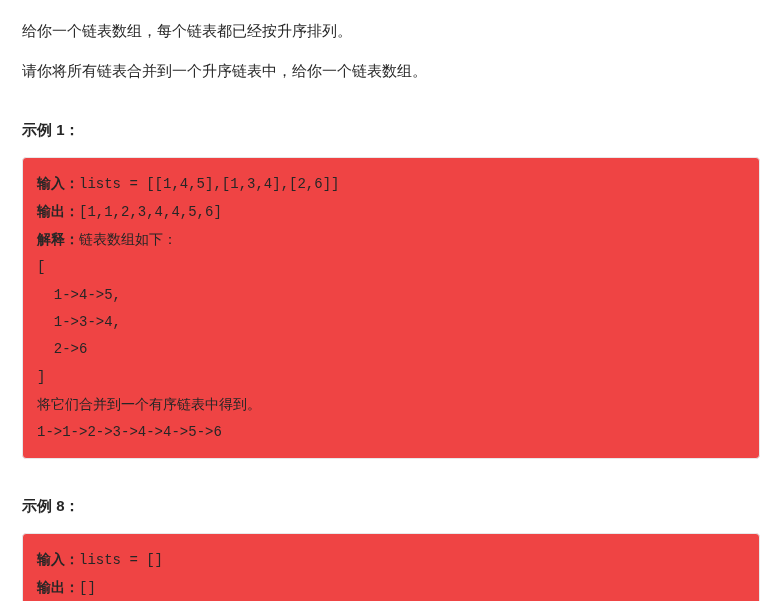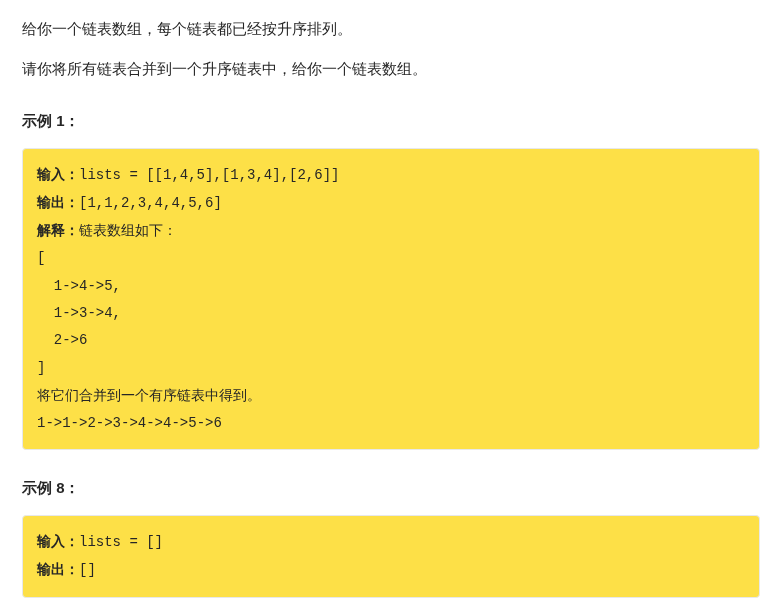--- a/index.html
+++ b/index.html
@@ -9,31 +9,30 @@
     color: #262626;
     background: #ffffff;
     width: 782px;
     padding: 18px 22px 10px 22px;
     line-height: 1.7;
     position: relative;
   }
   .para {
     margin-bottom: 14px;
     color: #262626;
-    font-family: Liberation Mono, monospace;
   }
   .heading {
     font-weight: 700;
     font-size: 15px;
-    margin-top: 25px;
+    margin-top: 34px;
     margin-bottom: 14px;
     color: #262626;
   }
   .codeblock {
-    background: #fde047;
+    background: #ef4444;
     border: 1px solid #e7e8ea;
     border-radius: 4px;
     padding: 12px 14px;
     font-family: Menlo, Monaco, Consolas, "Courier New", monospace;
     font-size: 14px;
     line-height: 1.95;
     color: #262626;
     white-space: pre;
     margin-bottom: 8px;
   }

